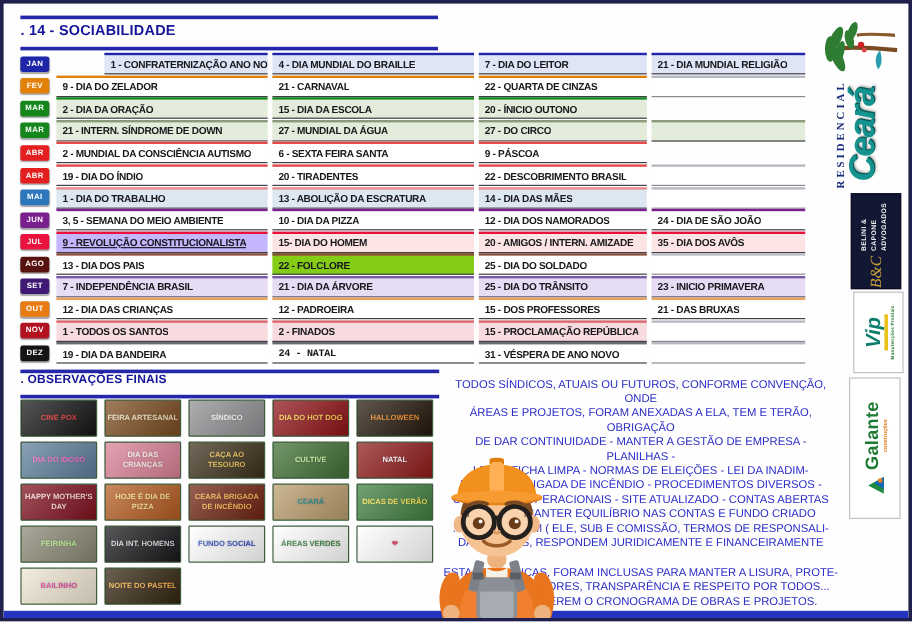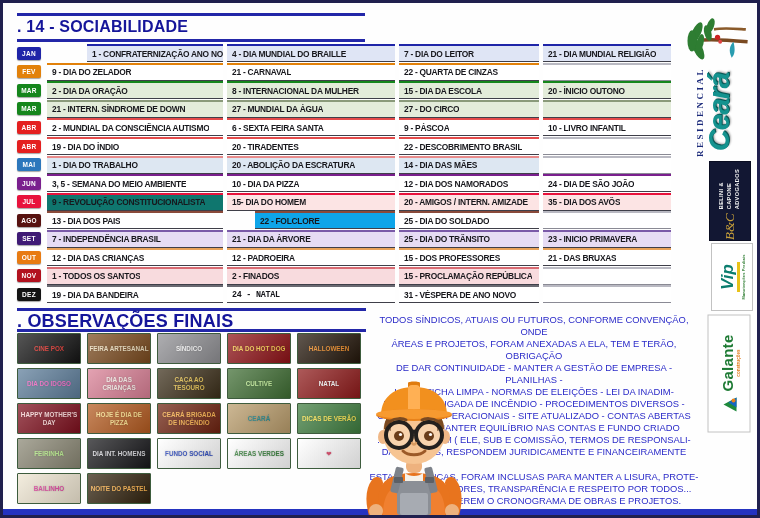--- a/index.html
+++ b/index.html
@@ -1,20 +1,20 @@
 <!DOCTYPE html>
 <html><head>
 <meta charset="utf-8">
 <style>
   html,body{margin:0;padding:0;background:#e8e8e8;font-family:"Liberation Sans",sans-serif;}
   .page{position:relative;width:760px;height:518px;background:#fefefe;border:3px solid #20204e;box-sizing:border-box;overflow:hidden;}
   .hline{position:absolute;height:3px;background:#2327a8;}
   .section-title{position:absolute;font-weight:bold;color:#15159a;letter-spacing:.2px;}
-  #title1{left:14px;top:15px;font-size:16px;}
-  #title2{left:14px;top:308px;font-size:18px;}
+  #title1{left:14px;top:15px;font-size:12px;}
+  #title2{left:14px;top:308px;font-size:10px;}
 
   
   #calendar{position:absolute;left:14px;top:41px;width:654px;display:flex;flex-direction:column;}
   .cal-row{display:grid;grid-template-columns:26px 176px 168px 140px 128px;column-gap:4px;height:18.55px;align-items:center;}
   .badge{width:24px;height:13px;border-radius:2px;color:#fff;font-size:6.5px;font-weight:bold;display:flex;align-items:center;justify-content:center;letter-spacing:.3px;box-shadow:0 1px 1px rgba(0,0,0,.35);}
   .cell{height:15px;display:flex;align-items:center;padding-left:5px;border-top:2px solid #888;border-bottom:1.6px solid #3f3f49;box-sizing:content-box;}
   .cell span{font-size:8.4px;font-weight:bold;color:#17171c;letter-spacing:-.25px;white-space:nowrap;overflow:hidden;}
 
   
   #logo-grid{position:absolute;left:14px;top:330px;width:346px;display:grid;grid-template-columns:repeat(5,64px);grid-auto-rows:31px;gap:4px 6px;}
@@ -88,23 +88,20 @@
           <span></span>
         </div>
   </div>
 
   <div class="cal-row">
     <span class="badge" style="background: rgb(21, 134, 28);">MAR</span>
     <div class="cell" style="border-top-color: rgb(21, 134, 28); background: rgb(227, 236, 218);">
           <span>2 - DIA DA ORAÇÃO</span>
         </div>
     <div class="cell" style="border-top-color: rgb(21, 134, 28); background: rgb(227, 236, 218);">
-          <span>8 - INTERNACIONAL DA MULHER</span>
-        </div>
-    <div class="cell" style="border-top-color: rgb(21, 134, 28); background: rgb(227, 236, 218);">
           <span>15 - DIA DA ESCOLA</span>
         </div>
     <div class="cell" style="border-top-color: rgb(21, 134, 28); background: rgb(227, 236, 218);">
           <span>20 - ÍNICIO OUTONO</span>
         </div>
   </div>
 
   <div class="cal-row">
     <span class="badge" style="background: rgb(21, 134, 28);">MAR</span>
     <div class="cell" style="border-top-color: rgb(138, 154, 122); background: rgb(227, 236, 218);">
@@ -125,23 +122,20 @@
     <span class="badge" style="background: rgb(228, 31, 31);">ABR</span>
     <div class="cell" style="border-top-color: rgb(228, 74, 74); background: rgb(255, 255, 255);">
           <span>2 - MUNDIAL DA CONSCIÊNCIA AUTISMO</span>
         </div>
     <div class="cell" style="border-top-color: rgb(228, 74, 74); background: rgb(255, 255, 255);">
           <span>6 - SEXTA FEIRA SANTA</span>
         </div>
     <div class="cell" style="border-top-color: rgb(228, 74, 74); background: rgb(255, 255, 255);">
           <span>9 - PÁSCOA</span>
         </div>
-    <div class="cell" style="border-top-color: rgb(228, 74, 74); background: rgb(255, 255, 255);">
-          <span>10 - LIVRO INFANTIL</span>
-        </div>
   </div>
 
   <div class="cal-row">
     <span class="badge" style="background: rgb(228, 31, 31);">ABR</span>
     <div class="cell" style="border-top-color: rgb(228, 74, 74); background: rgb(255, 255, 255);">
           <span>19 - DIA DO ÍNDIO</span>
         </div>
     <div class="cell" style="border-top-color: rgb(228, 74, 74); background: rgb(255, 255, 255);">
           <span>20 - TIRADENTES</span>
         </div>
@@ -152,21 +146,21 @@
           <span></span>
         </div>
   </div>
 
   <div class="cal-row">
     <span class="badge" style="background: rgb(44, 119, 188);">MAI</span>
     <div class="cell" style="border-top-color: rgb(232, 138, 138); background: rgb(221, 231, 242);">
           <span>1 - DIA DO TRABALHO</span>
         </div>
     <div class="cell" style="border-top-color: rgb(232, 138, 138); background: rgb(221, 231, 242);">
-          <span>20 - ABOLIÇÃO DA ESCRATURA</span>
+          <span>13 - ABOLIÇÃO DA ESCRATURA</span>
         </div>
     <div class="cell" style="border-top-color: rgb(232, 138, 138); background: rgb(221, 231, 242);">
           <span>14 - DIA DAS MÃES</span>
         </div>
     <div class="cell" style="border-top-color: rgb(185, 185, 194); background: rgb(255, 255, 255); border-bottom-color: rgb(138, 138, 148);">
           <span></span>
         </div>
   </div>
 
   <div class="cal-row">
@@ -180,40 +174,40 @@
     <div class="cell" style="border-top-color: rgb(122, 31, 142); background: rgb(255, 255, 255);">
           <span>12 - DIA DOS NAMORADOS</span>
         </div>
     <div class="cell" style="border-top-color: rgb(122, 31, 142); background: rgb(255, 255, 255);">
           <span>24 - DIA DE SÃO JOÃO</span>
         </div>
   </div>
 
   <div class="cal-row">
     <span class="badge" style="background: rgb(232, 18, 60);">JUL</span>
-    <div class="cell" style="border-top-color: rgb(232, 18, 60); background: #0f766e;">
+    <div class="cell" style="border-top-color: rgb(232, 18, 60); background: #c4b5fd; text-decoration: underline;">
           <span>9 - REVOLUÇÃO CONSTITUCIONALISTA</span>
         </div>
     <div class="cell" style="border-top-color: rgb(232, 18, 60); background: rgb(252, 228, 228);">
           <span>15- DIA DO HOMEM</span>
         </div>
     <div class="cell" style="border-top-color: rgb(232, 18, 60); background: rgb(252, 228, 228);">
           <span>20 - AMIGOS / INTERN. AMIZADE</span>
         </div>
     <div class="cell" style="border-top-color: rgb(232, 18, 60); background: rgb(252, 228, 228);">
           <span>35 - DIA DOS AVÔS</span>
         </div>
   </div>
 
   <div class="cal-row">
     <span class="badge" style="background: rgb(87, 18, 16);">AGO</span>
     <div class="cell" style="border-top-color: rgb(138, 74, 58); background: rgb(255, 255, 255);">
           <span>13 - DIA DOS PAIS</span>
         </div>
-    <div class="cell" style="border-top-color: rgb(138, 74, 58); background: #0ea5e9; margin-left: 28px;">
+    <div class="cell" style="border-top-color: rgb(138, 74, 58); background: #84cc16;">
           <span>22 - FOLCLORE</span>
         </div>
     <div class="cell" style="border-top-color: rgb(138, 74, 58); background: rgb(255, 255, 255);">
           <span>25 - DIA DO SOLDADO</span>
         </div>
     <div class="cell" style="border-top-color: rgb(185, 185, 194); background: rgb(255, 255, 255); border-bottom-color: rgb(138, 138, 148);">
           <span></span>
         </div>
   </div>
 

